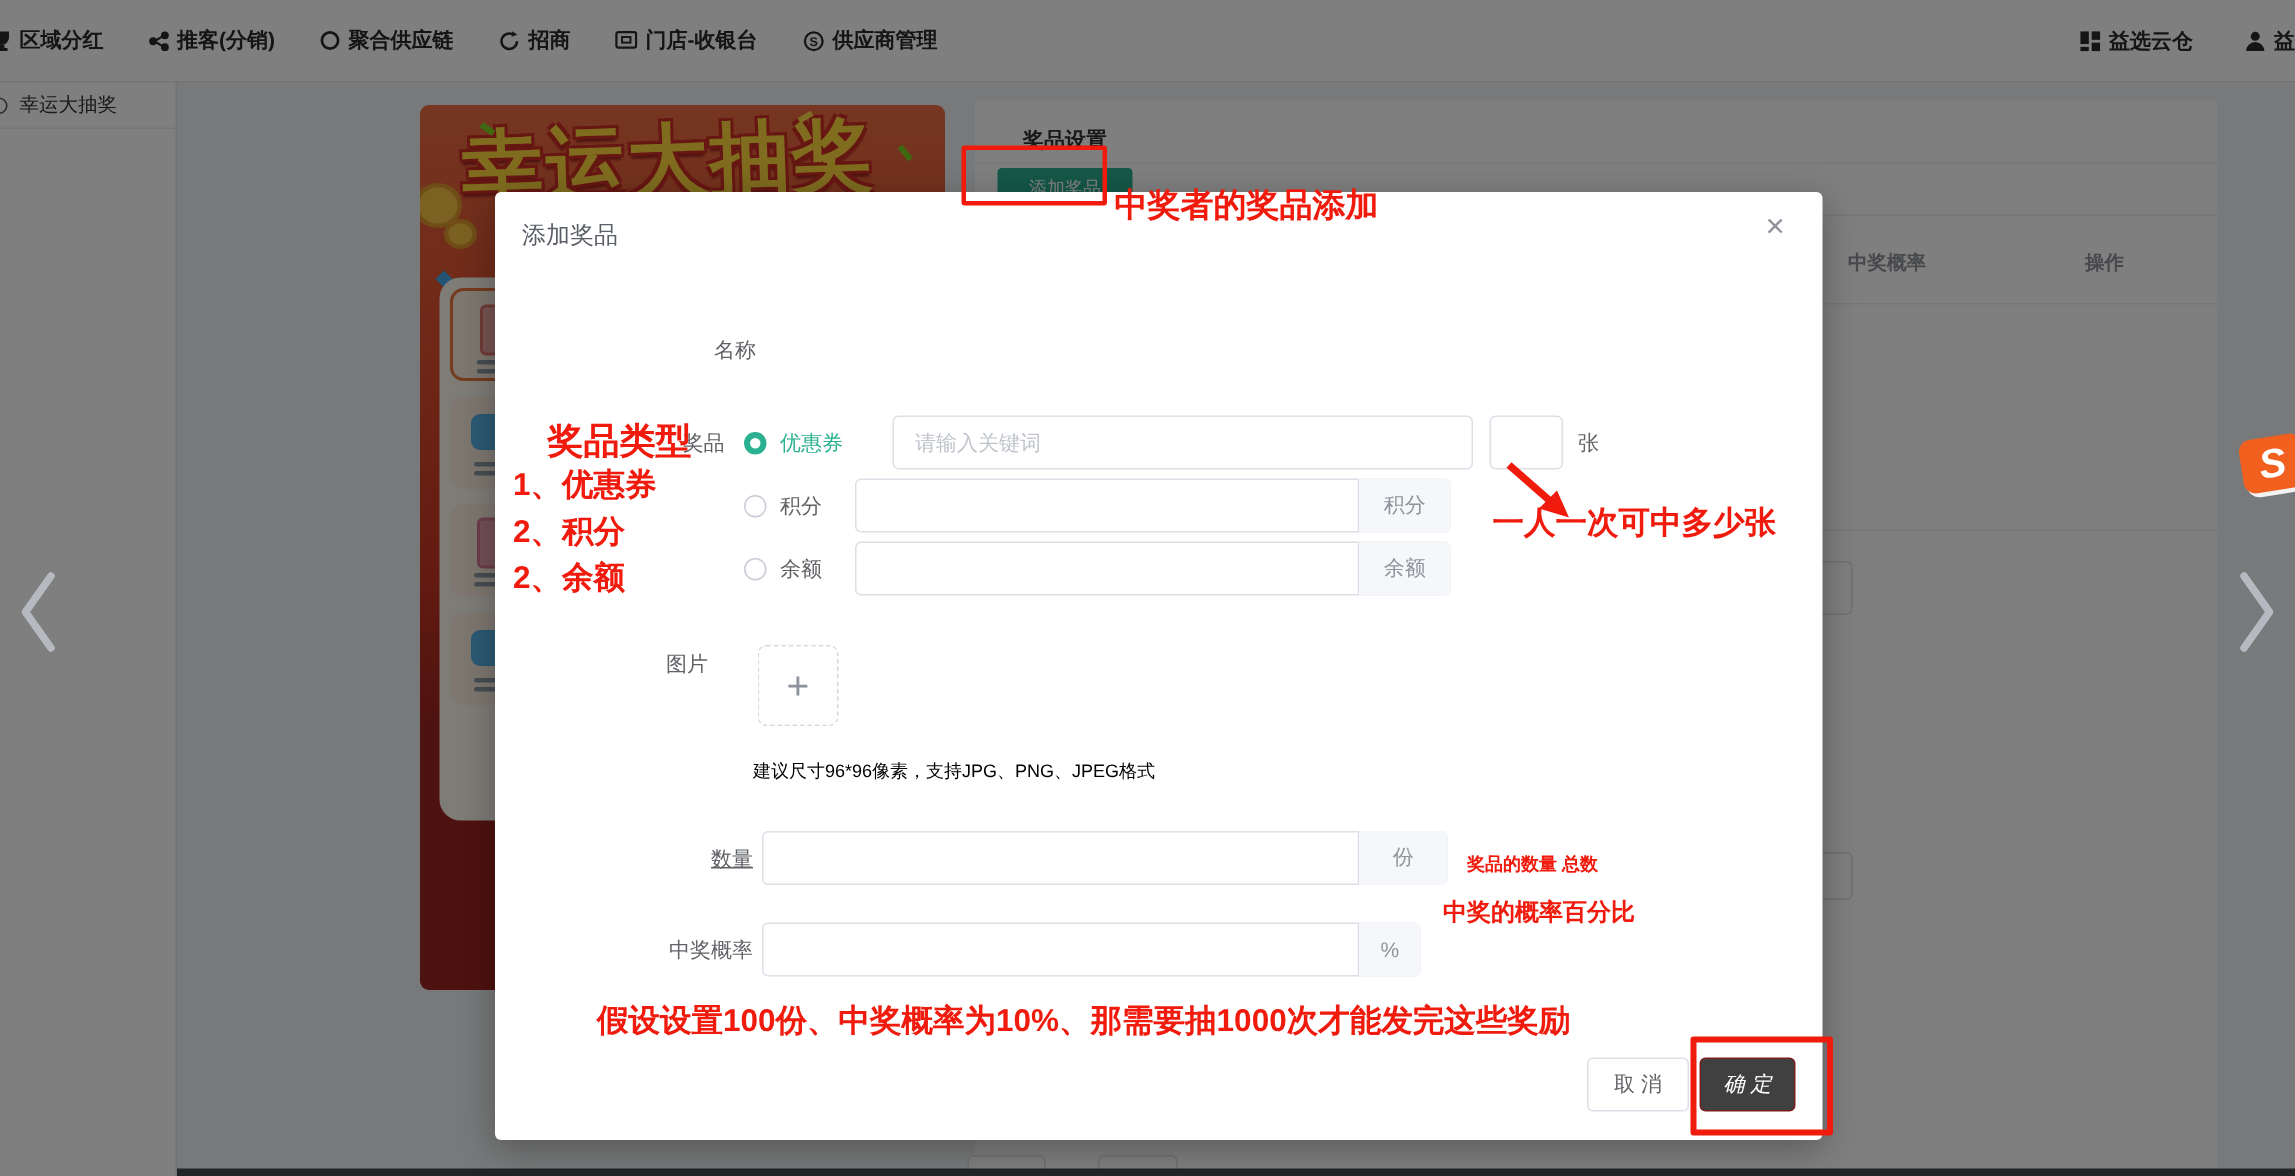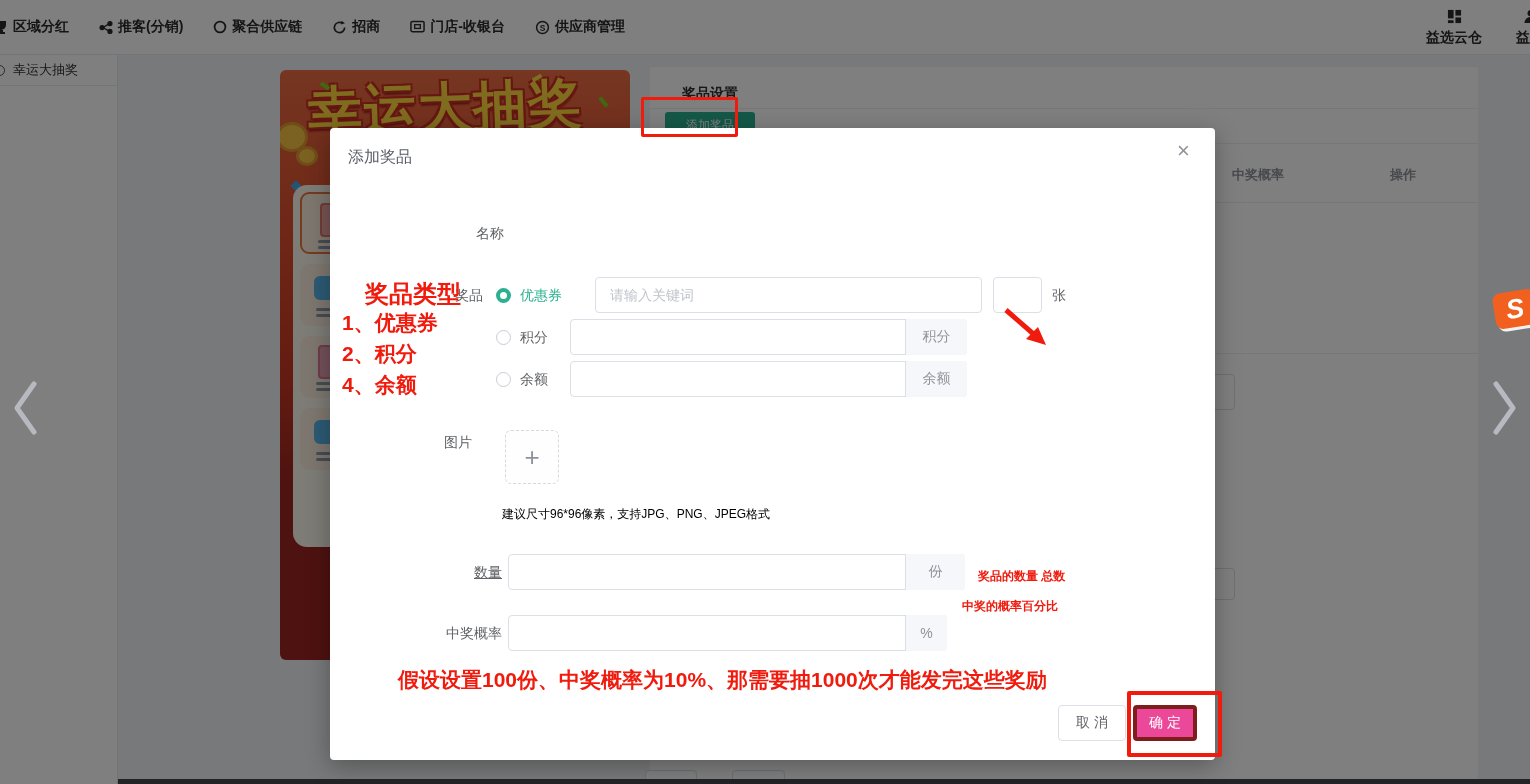--- a/index.html
+++ b/index.html
@@ -8,21 +8,21 @@
   #stage { position:relative; width:1530px; height:784px; overflow:hidden; background:#f0f2f5; }
   .abs { position:absolute; }
 
   
   .navbar { left:0; top:0; width:1530px; height:55px; background:#fff; border-bottom:1px solid #e8e8e8;
             display:flex; align-items:center; }
   .nav-items { display:flex; align-items:center; gap:30px; margin-left:-6px; }
   .nav-item { display:flex; align-items:center; gap:5px; font-size:14px; font-weight:bold; color:#2b2b2b; cursor:pointer; white-space:nowrap; }
   .nav-item svg { display:block; }
   .nav-right { position:absolute; right:-14px; top:0; height:55px; display:flex; align-items:center; gap:34px; }
-  .nav-right .nav-item { font-weight:bold;flex-direction:column; }
+  .nav-right .nav-item { font-weight:bold; }
 
   
   .sidebar { left:0; top:55px; width:118px; height:729px; background:#fff; border-right:1px solid #e4e6e9; }
   .side-item { position:relative; height:31px; display:flex; align-items:center; font-size:13px; color:#333;
                border-bottom:1px solid #e8eaed; cursor:pointer; overflow:hidden; }
   .side-ring { position:absolute; left:-6px; top:10px; width:11px; height:11px; border:1.5px solid #555; border-radius:50%; }
   .side-item span.lbl { margin-left:13px; }
 
   
   .poster { left:280px; top:70px; width:350px; height:590px; border-radius:6px; overflow:hidden;
@@ -73,21 +73,21 @@
   .radio { position:absolute; width:15px; height:15px; border-radius:50%; cursor:pointer; }
   .radio.on { border:4.5px solid #2bb190; background:#fff; }
   .radio.off { border:1px solid #c8ccd4; background:#fff; }
   .radio-lbl { position:absolute; font-size:14px; cursor:pointer; }
   .unit { position:absolute; font-size:14px; color:#909399; }
   .upload { position:absolute; left:175px; top:302px; width:54px; height:54px; border:1px dashed #d5d9df; border-radius:6px;
             display:flex; align-items:center; justify-content:center; font-size:26px; color:#8c939d; cursor:pointer; background:#fefefe; }
   .hint { position:absolute; left:172px; top:378px; font-size:12px; color:#000000; }
   .btn { position:absolute; height:36px; border-radius:4px; font-size:14px; cursor:pointer; }
   .btn-cancel { left:728px; top:577px; width:68px; background:#fff; border:1px solid #dcdfe6; color:#606266; }
-  .btn-ok { left:803px; top:577px; width:64px; background:#ec4899; border:4px solid #7f1d1d; color:#fff; }
+  .btn-ok { left:803px; top:577px; width:64px; background:#404040; border:1px solid #7f1d1d; color:#fff;font-style:italic; }
 
   
   .anno { position:absolute; color:#f01a0d; font-weight:bold; z-index:30; white-space:nowrap; }
   .anno-rect { position:absolute; border:3px solid #f01a0d; z-index:30; border-radius:2px; }
   .green-txt { color:#2bb190; }
 </style>
 </head>
 <body>
 
 <div id="stage">
@@ -276,32 +276,34 @@
     <div class="inp-wrap" style="left:178px;top:487px;width:439px;">
       <input class="inp" style="">
       <span class="inp-suffix" style="width:42px;">%</span>
     </div>
 
     <button class="btn btn-cancel">取 消</button>
     <button class="btn btn-ok">确 定</button>
   </div>
 
   <div class="anno-rect" style="left:641px;top:97px;width:97px;height:40px;"></div>
+  <div class="anno" style="left:743px;top:122px;font-size:22px;">中奖者的奖品添加</div>
 
 
   <div class="anno" style="left:365px;top:278px;font-size:24px;">奖品类型</div>
   <div class="anno" style="left:342px;top:309px;font-size:21px;">1、优惠券</div>
   <div class="anno" style="left:342px;top:340px;font-size:21px;">2、积分</div>
-  <div class="anno" style="left:342px;top:371px;font-size:21px;">4、余额</div>
+  <div class="anno" style="left:342px;top:371px;font-size:21px;">2、余额</div>
 
   <svg class="abs" style="left:998px;top:305px;z-index:30;" width="60" height="50" viewBox="0 0 60 50">
     <line x1="8" y1="5" x2="40" y2="33" stroke="#f01a0d" stroke-width="5"></line>
     <path d="M48 40 L28 34 L40 22 Z" fill="#f01a0d"></path>
   </svg>
+  <div class="anno" style="left:995px;top:334px;font-size:21px;">一人一次可中多少张</div>
 
   <div class="anno" style="left:978px;top:568px;font-size:12px;">奖品的数量 总数</div>
-  <div class="anno" style="left:962px;top:598px;font-size:12px;">中奖的概率百分比</div>
+  <div class="anno" style="left:962px;top:598px;font-size:16px;">中奖的概率百分比</div>
 
   <div class="anno" style="left:398px;top:666px;font-size:21px;">假设设置100份、中奖概率为10%、那需要抽1000次才能发完这些奖励</div>
 
   <div class="anno-rect" style="left:1127px;top:691px;width:95px;height:66px;border-width:4px;"></div>
 
 </div>
 
 </body></html>

